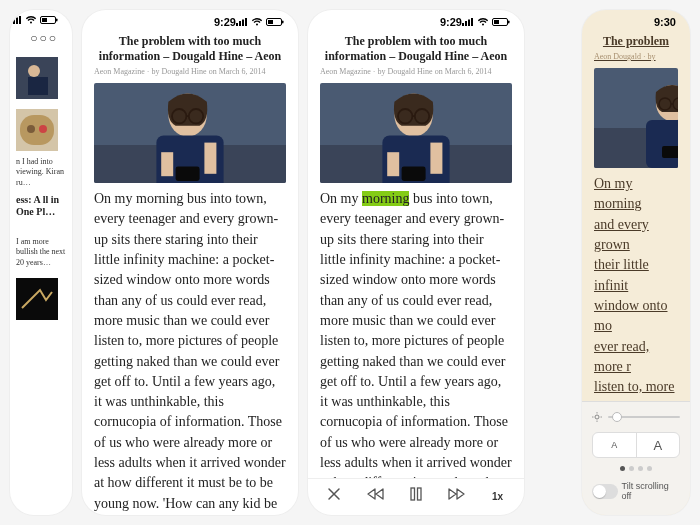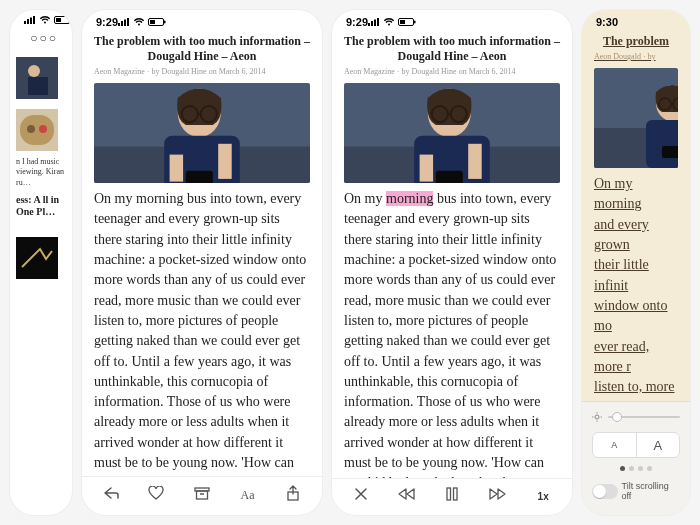--- a/index.html
+++ b/index.html
@@ -19,21 +19,21 @@
     flex: 1;
     display: flex;
     flex-direction: column;
     overflow: hidden;
     position: relative;
     box-shadow: 0 0 0 1px #eee;
   }
   .phone.sepia { background: #f5ecd8; }
   .status-bar {
     display: flex;
-    justify-content: flex-start;
+    justify-content: flex-end;
     align-items: center;
     padding: 6px 14px 2px 14px;
     font-family: -apple-system, Helvetica, Arial, sans-serif;
     font-size: 11px;
     font-weight: 600;
     color: #000;
   }
   .status-icons { display: flex; gap: 3px; align-items: center; }
   .status-icons svg { display: block; }
   .content {
@@ -60,21 +60,21 @@
     width: 100%;
     height: 100px;
     margin-bottom: 6px;
     border-radius: 2px;
     overflow: hidden;
   }
   .article-body {
     font-size: 14px;
     line-height: 1.45;
   }
-  .article-body .hl { background: #f9a8d4; }
+  .article-body .hl { background: #84cc16; }
   .toolbar {
     border-top: 1px solid #eee;
     display: flex;
     justify-content: space-around;
     align-items: center;
     padding: 8px 6px 10px 6px;
   }
   .toolbar .btn { color: #555; font-size: 14px; width: 22px; text-align: center; }
   .toolbar .speed { font-family: -apple-system, Arial; font-size: 10px; color: #333; font-weight: bold; }
   
@@ -142,22 +142,23 @@
         </svg>
     </div>
     <div class="thumb">
       <svg width="42" height="42" viewBox="0 0 42 42">
           <rect width="42" height="42" fill="#d4c5a8"></rect>
           <rect x="4" y="6" width="34" height="30" rx="14" fill="#b89860"></rect>
           <circle cx="15" cy="20" r="4" fill="#7a5c3a"></circle>
           <circle cx="27" cy="20" r="4" fill="#c44"></circle>
         </svg>
     </div>
-    <div class="list-snippet">n I had music viewing. Kiran ru…</div>
+    <div class="list-snippet">n I had into viewing. Kiran ru…</div>
     <div class="list-title">ess: A ll in One Pl…</div>
+    <div class="list-snippet">I am more bullish the next 20 years…</div>
     <div class="thumb">
       <svg width="42" height="42" viewBox="0 0 42 42">
           <rect width="42" height="42" fill="#0a0a0a"></rect>
           <path d="M6 30 L24 12 L30 22 L36 14" stroke="#c9a862" stroke-width="2" fill="none"></path>
         </svg>
     </div>
   </div>
 </div>
 
 <div class="phone">
@@ -197,38 +198,20 @@
           <rect x="56" y="66" width="10" height="20" fill="#e0c0a0"></rect>
           <rect x="92" y="58" width="10" height="26" fill="#e0c0a0"></rect>
         </svg>
     </div>
     <div class="article-body">
       <span>On my morning bus into town, every teenager and every grown-up sits there staring into their little infinity machine: a pocket-sized window onto more words than any of us could ever read, more music than we could ever listen to, more pictures of people getting naked than we could ever get off to. Until a few years ago, it was unthinkable, this cornucopia of information. Those of us who were already more or less adults when it arrived wonder at how different it must be to be young now. 'How can any kid be bored when they have Google?' I remember hearing someone ask.</span>
       <br><br>
       <span>The question came back to me recently when</span>
     </div>
   </div>
-  <div class="toolbar">
-    <span class="btn"><svg width="16" height="14" viewBox="0 0 16 14">
-          <path d="M8 2 L2 7 L8 12 M2 7 H13 Q15 7 15 9 V12" fill="none" stroke="#555" stroke-width="1.5" stroke-linecap="round" stroke-linejoin="round"></path>
-        </svg></span>
-    <span class="btn"><svg width="16" height="14" viewBox="0 0 16 14">
-          <path d="M8 13 C3 9 1 6 1 4 A3 3 0 018 3 A3 3 0 0115 4 C15 6 13 9 8 13Z" fill="none" stroke="#555" stroke-width="1.3"></path>
-        </svg></span>
-    <span class="btn"><svg width="16" height="14" viewBox="0 0 16 14">
-          <rect x="1" y="2" width="14" height="3" fill="none" stroke="#555" stroke-width="1.3"></rect>
-          <rect x="2.5" y="5" width="11" height="8" fill="none" stroke="#555" stroke-width="1.3"></rect>
-          <line x1="6" y1="8" x2="10" y2="8" stroke="#555" stroke-width="1.3"></line>
-        </svg></span>
-    <span class="btn" style="font-family:Georgia;font-size:12px;">Aa</span>
-    <span class="btn"><svg width="14" height="16" viewBox="0 0 14 16">
-          <path d="M7 1 V9 M4 4 L7 1 L10 4" fill="none" stroke="#555" stroke-width="1.3" stroke-linecap="round" stroke-linejoin="round"></path>
-          <rect x="2" y="7" width="10" height="8" fill="none" stroke="#555" stroke-width="1.3"></rect>
-        </svg></span>
-  </div>
 </div>
 
 <div class="phone">
   <div class="status-bar">
     <span>9:29</span>
     <span class="status-icons">
       <svg width="12" height="8" viewBox="0 0 12 8">
           <rect x="0" y="5" width="2" height="3" fill="#000"></rect>
           <rect x="3" y="3" width="2" height="5" fill="#000"></rect>
           <rect x="6" y="1.5" width="2" height="6.5" fill="#000"></rect>
@@ -275,21 +258,21 @@
           <rect x="1" y="1" width="3.5" height="12" fill="none" stroke="#555" stroke-width="1.3"></rect>
           <rect x="7.5" y="1" width="3.5" height="12" fill="none" stroke="#555" stroke-width="1.3"></rect>
         </svg></span>
     <span class="btn"><svg width="18" height="12" viewBox="0 0 18 12">
           <path d="M1 1 L8 6 L1 11 Z M9 1 L16 6 L9 11 Z" fill="none" stroke="#555" stroke-width="1.3" stroke-linejoin="round"></path>
         </svg></span>
     <span class="btn speed">1x</span>
   </div>
 </div>
 
-<div class="phone sepia" style="flex:0 0 108px;">
+<div class="phone sepia" style="flex:0 0 108px;margin-left:48px;">
   <div class="status-bar">
     <span>9:30</span>
     <span></span>
   </div>
   <div class="content" style="color:#4a3a28;text-decoration:underline;">
     <div class="article-title">The problem</div>
     <div class="article-meta" style="color:#a89070">Aeon Dougald · by</div>
     <div class="hero" style="height:100px">
       <svg width="100%" height="100%" viewBox="0 0 160 100" preserveAspectRatio="xMinYMid slice">
           <rect width="160" height="100" fill="#4a5a72"></rect>

